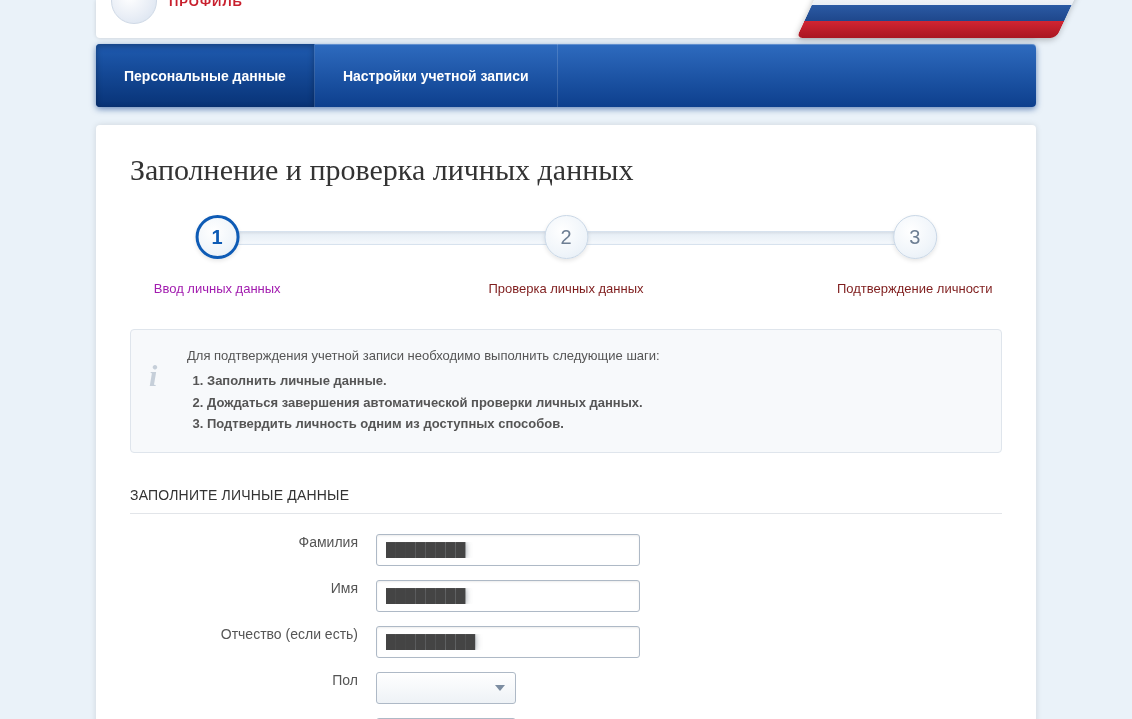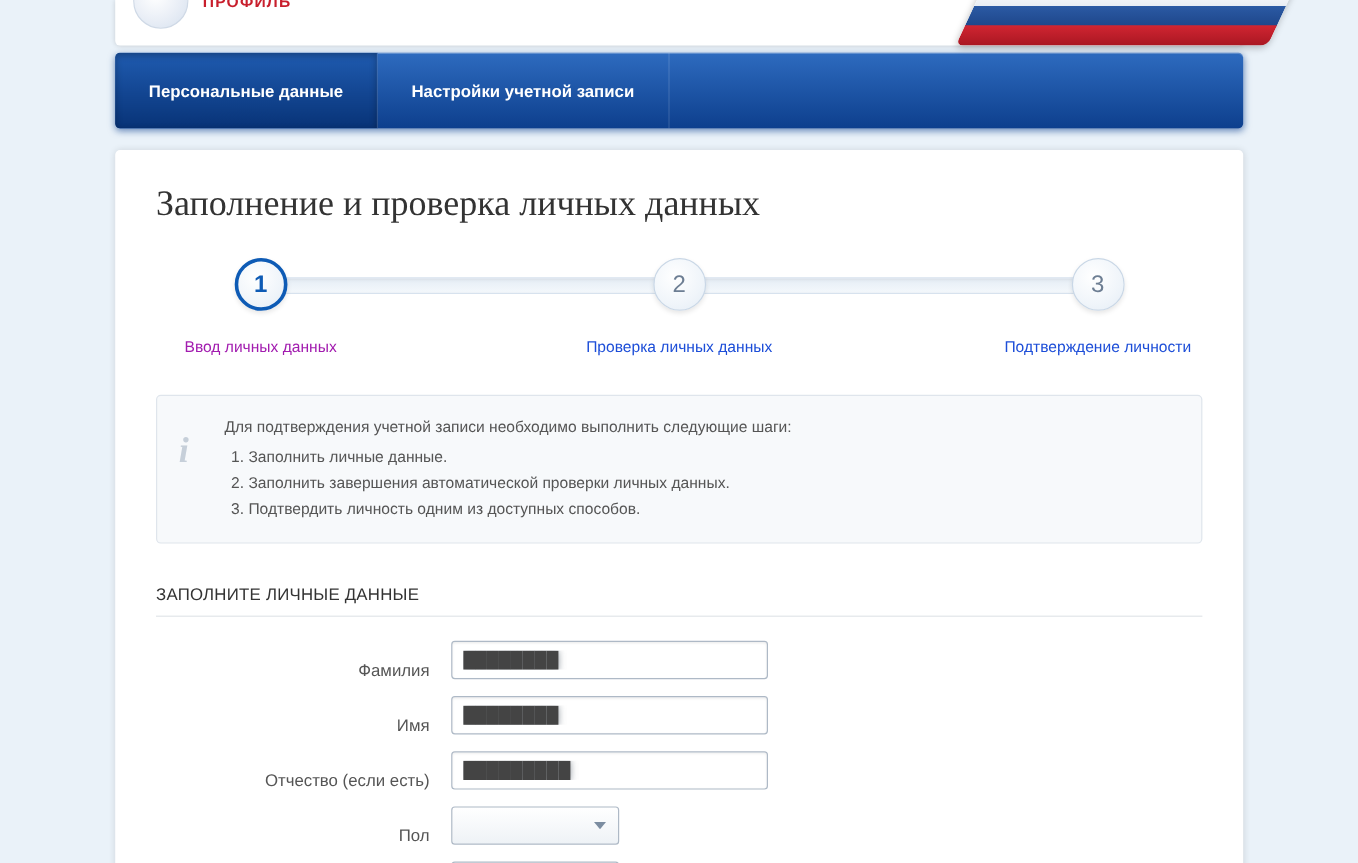--- a/index.html
+++ b/index.html
@@ -124,21 +124,21 @@
     font-size:20px; color:#6d7e93;
   }
   .step.active .circle {
     border:3px solid #0e5bb5;
     color:#0e5bb5;
     font-weight:bold;
   }
   .step .caption {
     margin-top:22px;
     font-size:13px;
-    color:#1d4ed8;
+    color:#7f1d1d;
     white-space:nowrap;
   }
   .step.active .caption { color:#a21caf; }
 
   
   .info-box {
     margin-top:44px;
     border:1px solid #dfe5ec;
     border-radius:4px;
     background:#f7f9fb;
@@ -149,36 +149,36 @@
     color:#555;
   }
   .info-box .info-icon {
     position:absolute; left:18px; top:22px;
     font-family:Georgia, serif;
     font-style:italic;
     font-size:30px;
     font-weight:bold;
     color:#c6cfd9;
   }
-  .info-box ol { margin:4px 0 0 2px; padding-left:18px; }
+  .info-box ol { margin:4px 0 0 2px; padding-left:18px;font-weight:bold; }
   .info-box li { margin:1px 0; }
 
   
   .section-header {
     margin-top:34px;
     font-weight:normal;
     font-size:14px;
     letter-spacing:.2px;
     padding-bottom:10px;
     border-bottom:1px solid #e2e5e9;
     text-transform:uppercase;
   }
   .form-rows { margin-top:20px; }
   .form-row {
-    display:flex; align-items:flex-end;
+    display:flex; align-items:flex-start;
     margin-bottom:14px;
   }
   .form-row label {
     width:246px;
     text-align:right;
     padding-right:18px;
     color:#555;
   }
   .form-row input[type=text] {
     width:264px; height:32px;
@@ -261,21 +261,21 @@
           <div class="circle">3</div>
           <div class="caption">Подтверждение личности</div>
         </div>
       </div>
 
       <div class="info-box">
         <div class="info-icon">i</div>
         <div>Для подтверждения учетной записи необходимо выполнить следующие шаги:</div>
         <ol>
           <li>Заполнить личные данные.</li>
-          <li>Заполнить завершения автоматической проверки личных данных.</li>
+          <li>Дождаться завершения автоматической проверки личных данных.</li>
           <li>Подтвердить личность одним из доступных способов.</li>
         </ol>
       </div>
 
       <div class="section-header">ЗАПОЛНИТЕ ЛИЧНЫЕ ДАННЫЕ</div>
 
       <div class="form-rows">
 
         <div class="form-row">
           <label>Фамилия</label>

